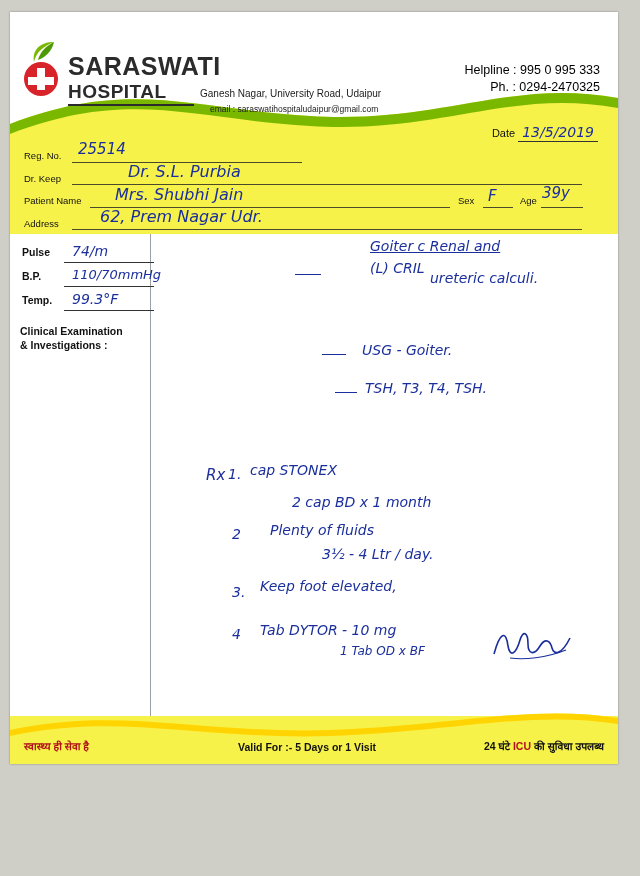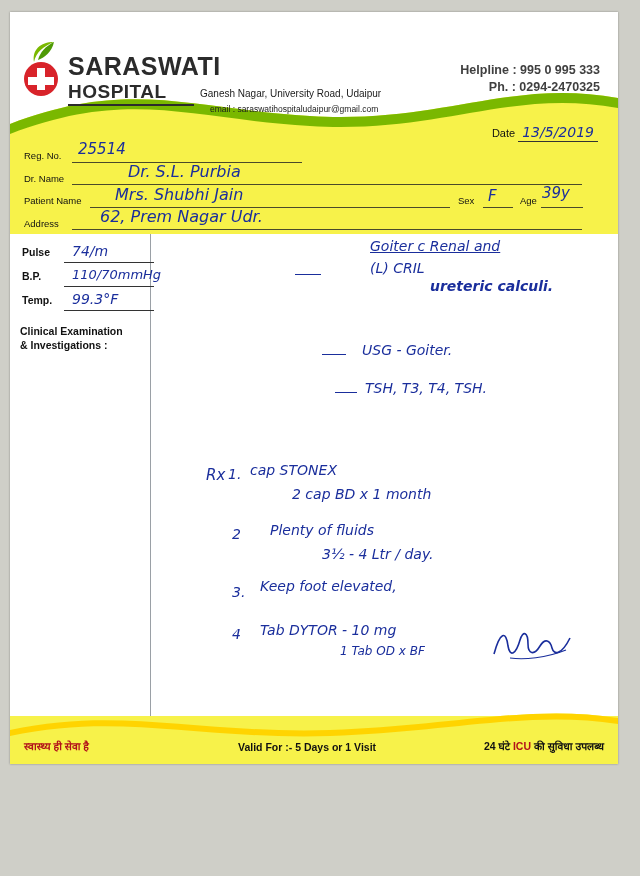--- a/index.html
+++ b/index.html
@@ -53,21 +53,21 @@
   .addr{
     position:absolute; left:190px; top:76px;
     font-size:10px; color:#1b1b1b;
   }
   .email{
     position:absolute; left:200px; top:92px;
     font-size:8.5px; color:#1b1b1b;
   }
   .helpline{
     position:absolute; right:18px; top:50px; text-align:right;
-    font-size:12.5px; font-weight:bold; color:#404040;
+    font-size:12.5px; font-weight:normal; color:#000000;
     line-height:17px;
   }
   .datebox{
     position:absolute; right:20px; top:112px;
     font-size:11px; color:#111;
   }
   .hw{font-family:"DejaVu Sans", sans-serif;color:#1a2e9c;font-style:italic;}
   .date-val{
     display:inline-block;border-bottom:1px solid #333;padding:0 4px 1px 4px;
     font-size:14px;
@@ -149,21 +149,21 @@
 
     <div class="datebox">
       <span>Date</span>
       <span class="date-val hw">13/5/2019</span>
     </div>
 
     <div class="frow" style="left:14px;top:138px;">Reg. No.</div>
     <div class="fline" style="left:62px;top:150px;width:230px;"></div>
     <div class="fval hw" style="left:68px;top:128px;">25514</div>
 
-    <div class="frow" style="left:14px;top:161px;">Dr. Name</div>
+    <div class="frow" style="left:14px;top:161px;">Dr. Keep</div>
     <div class="fline" style="left:62px;top:172px;width:510px;"></div>
     <div class="fval hw" style="left:118px;top:150px;font-size:16px;">Dr. S.L. Purbia</div>
 
     <div class="frow" style="left:14px;top:183px;">Patient Name</div>
     <div class="fline" style="left:80px;top:195px;width:360px;"></div>
     <div class="fval hw" style="left:105px;top:173px;font-size:16px;">Mrs. Shubhi Jain</div>
 
     <div class="frow" style="left:448px;top:183px;">Sex</div>
     <div class="fline" style="left:473px;top:195px;width:30px;"></div>
     <div class="fval hw" style="left:478px;top:175px;">F</div>
@@ -199,33 +199,33 @@
     </div>
 
     <div class="clin">
       <div>Clinical Examination</div>
       <div>&amp; Investigations :</div>
     </div>
 
     <div class="dash" style="left:285px;top:40px;width:26px;"></div>
     <div class="note hw" style="left:360px;top:4px;text-decoration:underline;">Goiter c Renal and</div>
     <div class="note hw" style="left:360px;top:26px;">(L)              CRIL</div>
-    <div class="note hw" style="left:420px;top:44px;font-weight:bold;">ureteric calculi.</div>
+    <div class="note hw" style="left:420px;top:36px;">ureteric calculi.</div>
 
     <div class="dash" style="left:312px;top:120px;width:24px;"></div>
     <div class="note hw" style="left:352px;top:108px;">USG - Goiter.</div>
 
     <div class="dash" style="left:325px;top:158px;width:22px;"></div>
     <div class="note hw" style="left:355px;top:146px;">TSH,  T3, T4, TSH.</div>
 
     <div class="note hw" style="left:196px;top:232px;font-size:15px;">Rx</div>
 
     <div class="note hw" style="left:218px;top:232px;">1.</div>
     <div class="note hw" style="left:240px;top:228px;">cap STONEX</div>
-    <div class="note hw" style="left:282px;top:252px;text-align:center;">2 cap BD x 1 month</div>
+    <div class="note hw" style="left:282px;top:260px;text-align:center;">2 cap BD x 1 month</div>
 
     <div class="note hw" style="left:222px;top:292px;">2</div>
     <div class="note hw" style="left:242px;top:288px;margin-left:18px;">Plenty of fluids</div>
     <div class="note hw" style="left:312px;top:312px;">3½ - 4 Ltr / day.</div>
 
     <div class="note hw" style="left:222px;top:350px;">3.</div>
     <div class="note hw" style="left:250px;top:344px;">Keep foot elevated,</div>
 
     <div class="note hw" style="left:222px;top:392px;">4</div>
     <div class="note hw" style="left:250px;top:388px;">Tab DYTOR - 10 mg</div>

